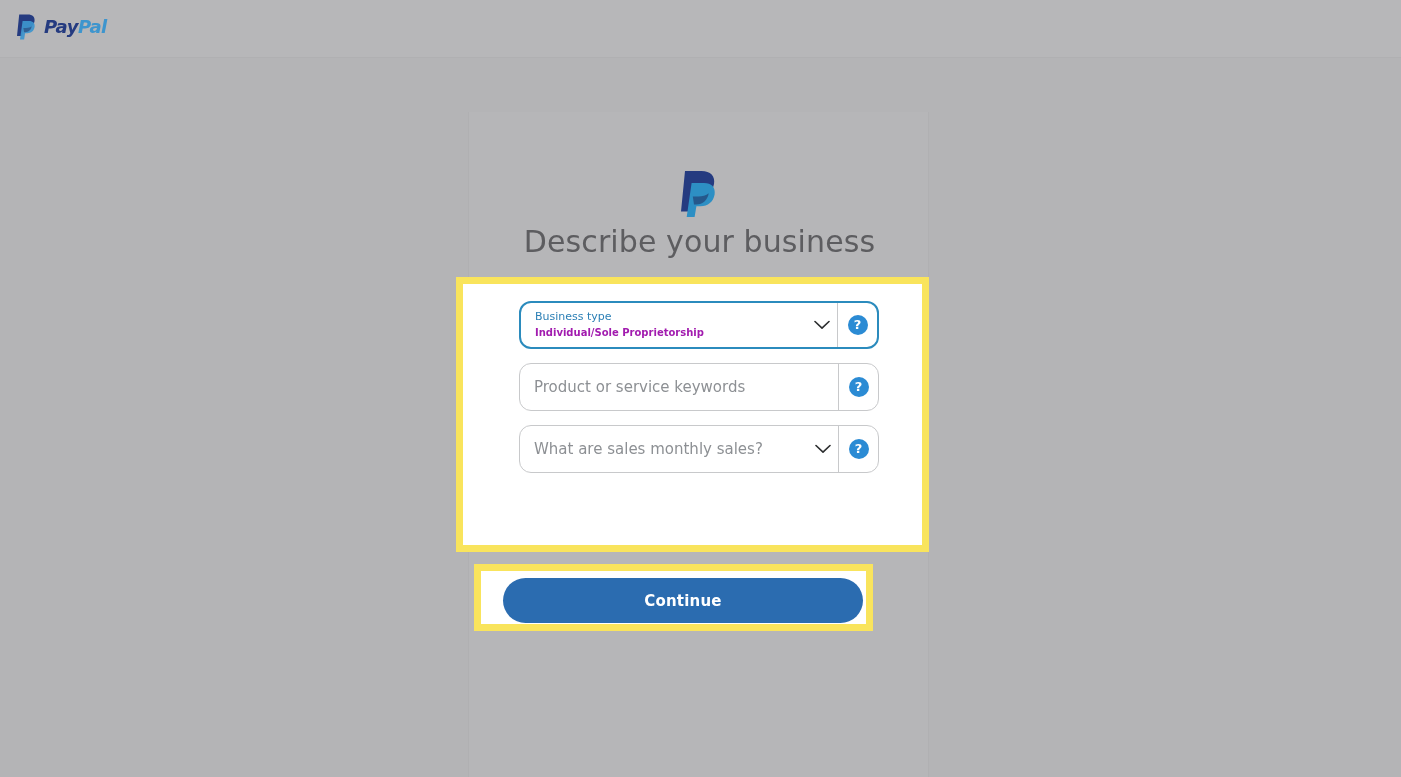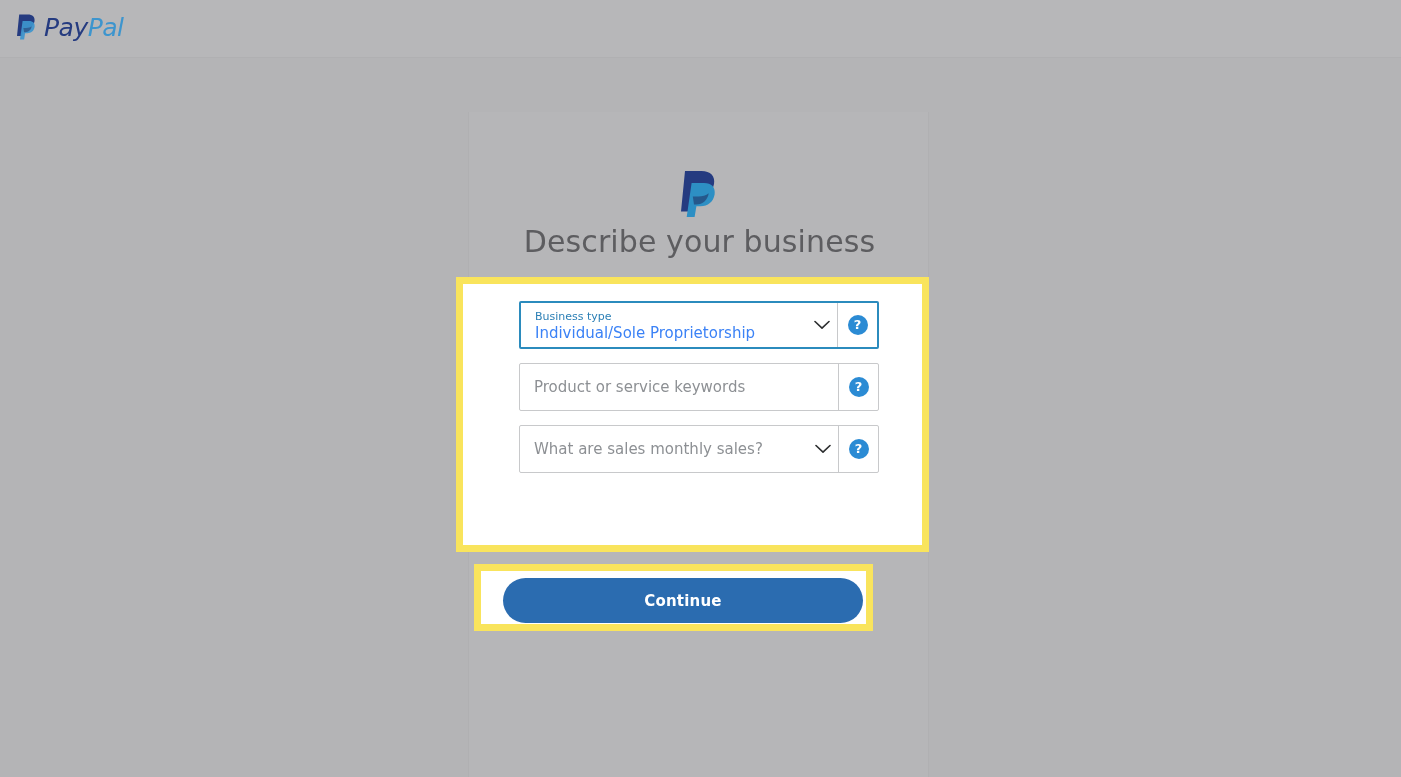--- a/index.html
+++ b/index.html
@@ -34,22 +34,22 @@
     align-items: center;
     gap: 6px;
   }
   #brand-logo .pp-mark {
     width: 22px;
     height: 26px;
     display: block;
   }
   #brand-logo .pp-word {
     font-family: "DejaVu Sans", sans-serif;
-    font-size: 25px;
-    font-weight: normal;
+    font-size: 18px;
+    font-weight: bold;
     font-style: italic;
     letter-spacing: -0.5px;
     line-height: 1;
   }
   .pp-word .seg-a { color: #253b80; }
   .pp-word .seg-b { color: #3d95ce; }
 
   
   #signup-card {
     position: absolute;
@@ -108,21 +108,21 @@
   .field-row {
     position: relative;
     margin-bottom: 14px;
   }
   .field-row:last-child { margin-bottom: 0; }
 
   .field-shell {
     display: flex;
     align-items: stretch;
     border: 1px solid #c8c9cb;
-    border-radius: 2px;
+    border-radius: 12px;
     background: #ffffff;
     height: 48px;
     overflow: hidden;
   }
   .field-shell.focused {
     border: 2px solid #2b8bbd;
   }
 
   .field-main {
     flex: 1 1 auto;
@@ -137,25 +137,26 @@
 
   .field-label {
     font-family: "DejaVu Sans", sans-serif;
     font-size: 11px;
     color: #2b7fb5;
     line-height: 13px;
     white-space: nowrap;
   }
   .field-value {
     font-family: "DejaVu Sans", sans-serif;
-    font-size: 15px;
-    color: #3b82f6;
+    font-size: 10px;
+    color: #a21caf;
     line-height: 20px;
     white-space: nowrap;
     overflow: hidden;
+    font-weight: bold;
   }
   .field-placeholder {
     font-family: "DejaVu Sans", sans-serif;
     font-size: 15px;
     color: #8d9094;
     line-height: 20px;
     white-space: nowrap;
     overflow: hidden;
   }
 

